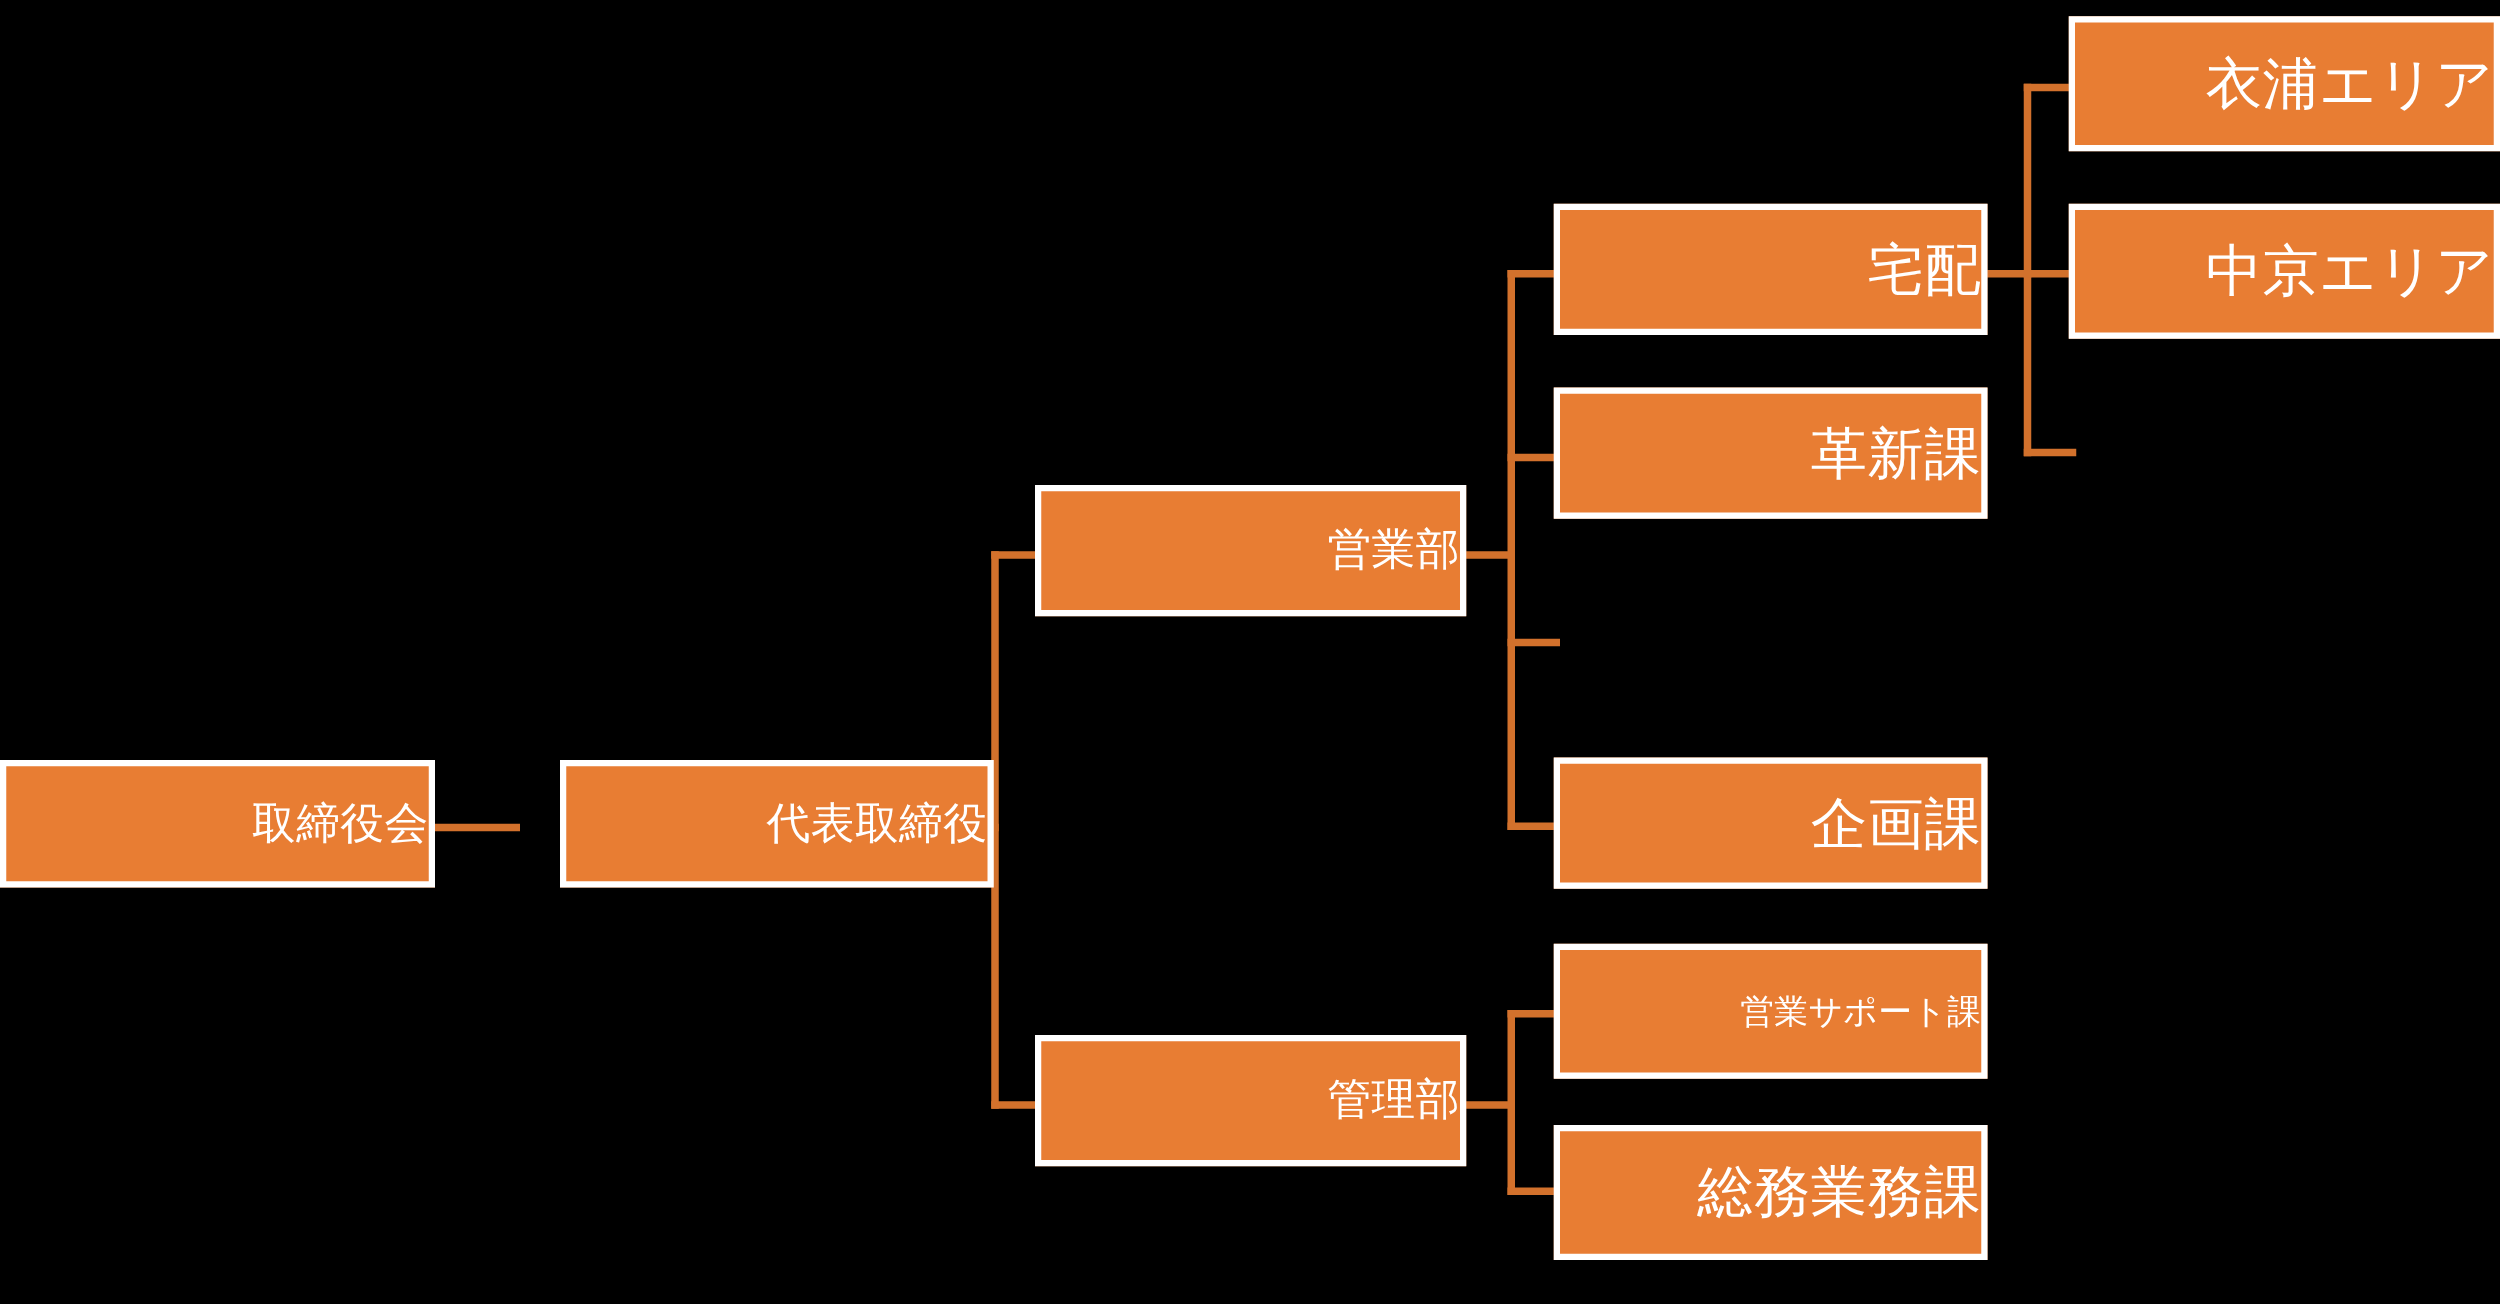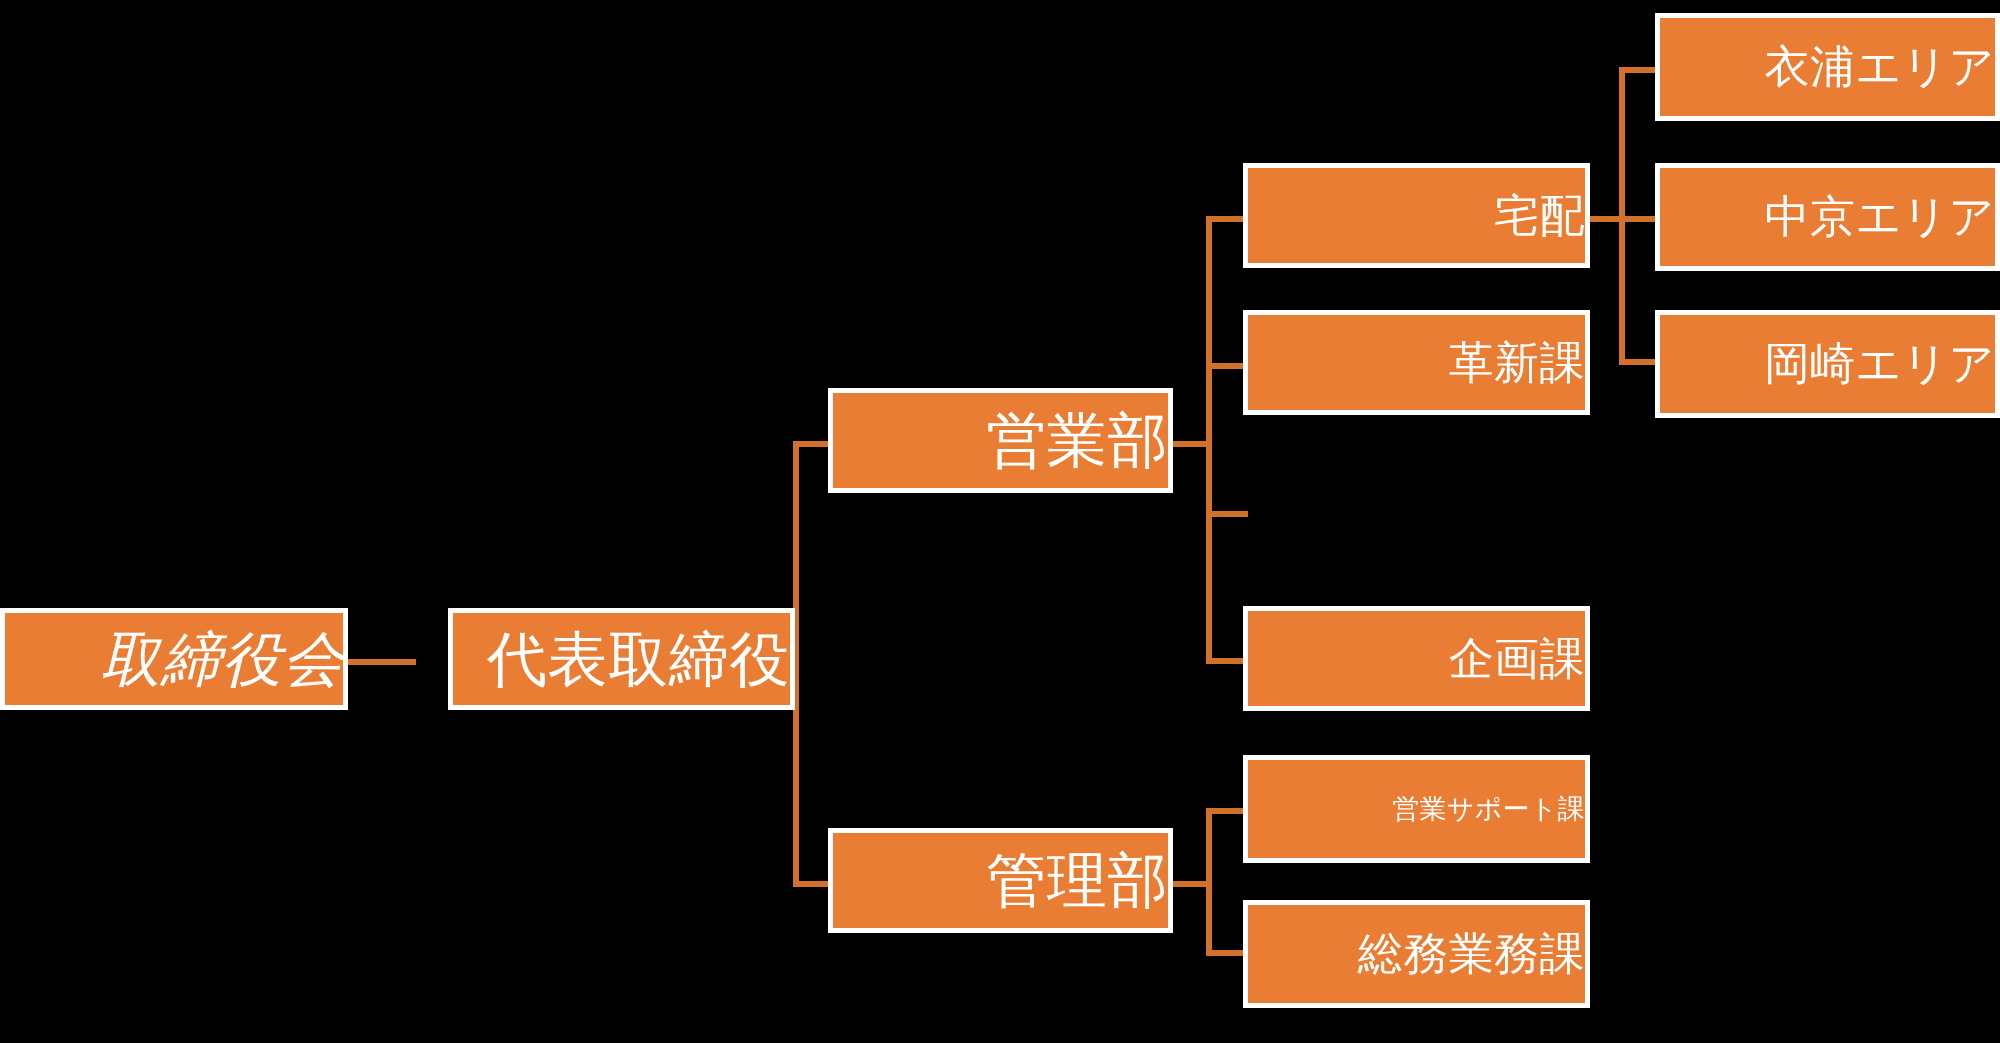--- a/index.html
+++ b/index.html
@@ -29,21 +29,21 @@
     justify-content: flex-end;
     color: #FFFFFF;
     line-height: 1.05;
     white-space: nowrap;
     letter-spacing: 0.01em;
   }
   .node-label {
     display: block;
     text-align: center;
   }
-  .size-lg  { font-size: 60px; }
+  .size-lg  { font-size: 35px; }
   .size-md  { font-size: 45px; }
   .size-sm  { font-size: 27px; }
 
   
   .conn {
     position: absolute;
     background: #D2712C;
   }
   .conn-h { height: 6px; }
   .conn-v { width: 6px; }
@@ -80,21 +80,21 @@
   <div class="conn conn-h" style="left:1619px; top:216px; width:42px;"></div>
   <div class="conn conn-h" style="left:1619px; top:359px; width:42px;"></div>
 
   <div class="conn conn-h" style="left:1168px; top:881px; width:44px;"></div>
 
   <div class="conn conn-v" style="left:1206px; top:808px; height:148px;"></div>
 
   <div class="conn conn-h" style="left:1206px; top:808px; width:42px;"></div>
   <div class="conn conn-h" style="left:1206px; top:950px; width:42px;"></div>
 
-  <div class="node size-lg" style="left:0px; top:608px; width:348px; height:102px;font-style:italic;">
+  <div class="node size-lg" style="left:0px; top:608px; width:348px; height:102px;">
     <span class="node-label">取締役会</span>
   </div>
 
   <div class="node size-lg" style="left:412px; top:608px; width:347px; height:102px;margin-left:36px;">
     <span class="node-label">代表取締役</span>
   </div>
 
   <div class="node size-lg" style="left:828px; top:388px; width:345px; height:105px;">
     <span class="node-label">営業部</span>
   </div>
@@ -125,17 +125,14 @@
   </div>
 
   <div class="node size-md" style="left:1655px; top:13px; width:345px; height:108px;">
     <span class="node-label">衣浦エリア</span>
   </div>
 
   <div class="node size-md" style="left:1655px; top:163px; width:345px; height:108px;">
     <span class="node-label">中京エリア</span>
   </div>
 
-  <div class="node size-md" style="left:1655px; top:310px; width:345px; height:108px;">
-    <span class="node-label">岡崎エリア</span>
-  </div>
 
 </div>
 
 </body></html>

